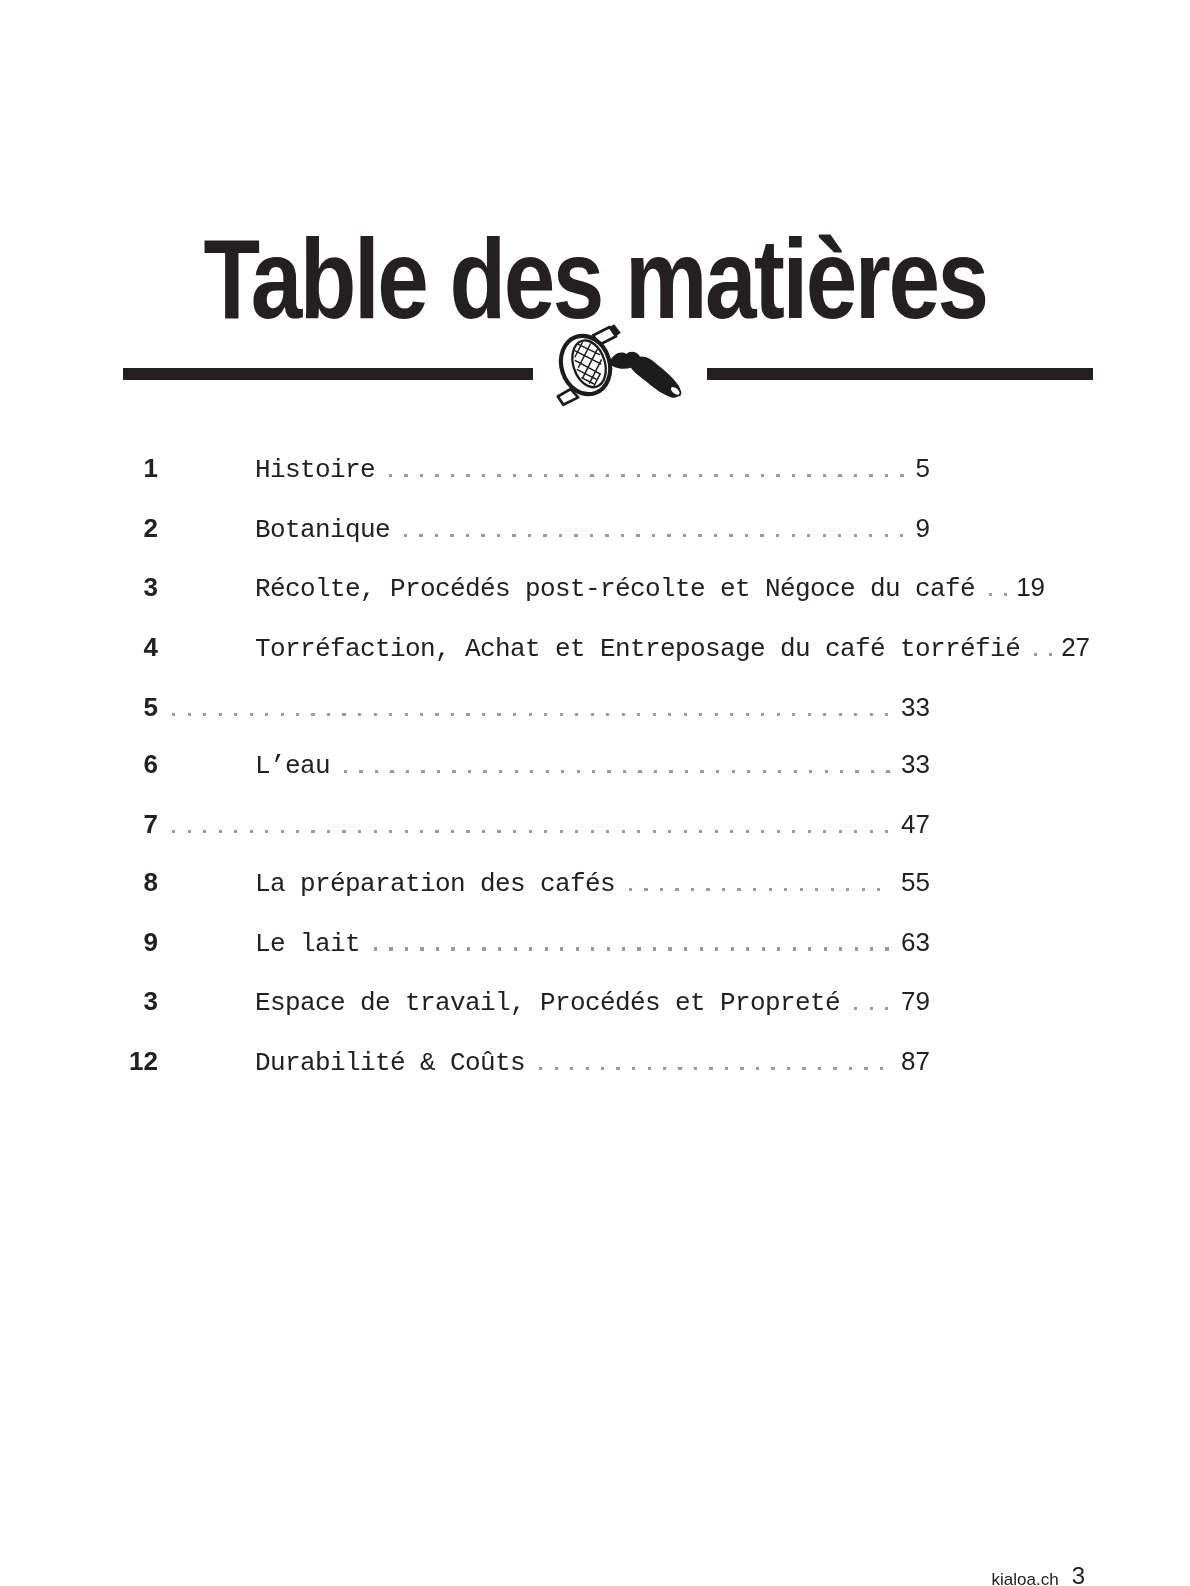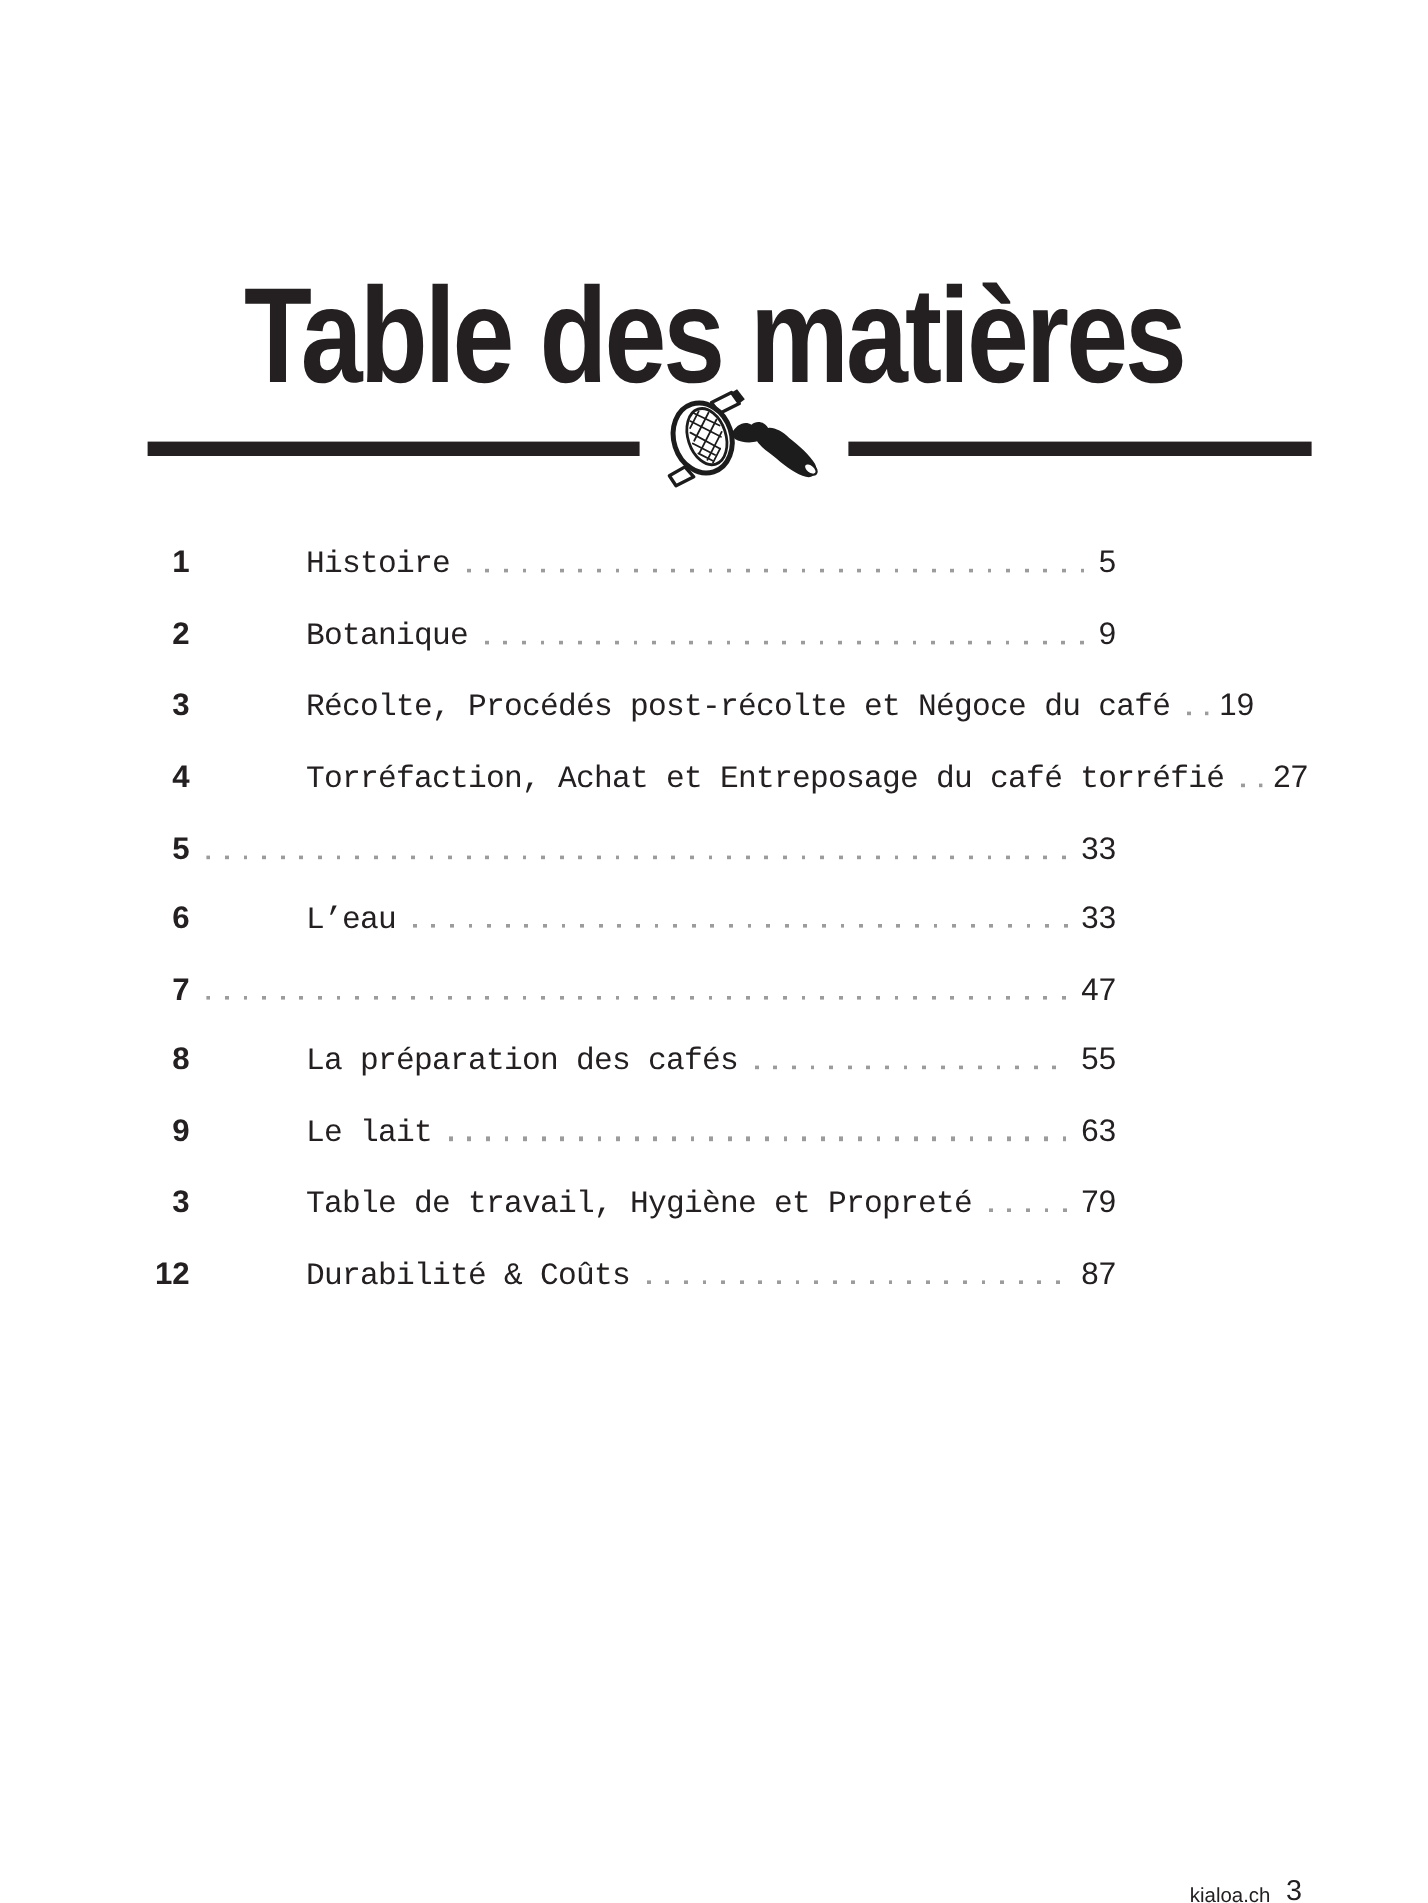--- a/index.html
+++ b/index.html
@@ -206,21 +206,21 @@
     <div class="toc-row">
       <span class="toc-num">9</span>
       <span class="toc-title">Le lait</span>
       <div class="toc-leader"></div>
       <span class="toc-page">63</span>
     </div>
 
 
     <div class="toc-row">
       <span class="toc-num">3</span>
-      <span class="toc-title">Table de travail, Hygiène et Propreté</span>
+      <span class="toc-title">Espace de travail, Procédés et Propreté</span>
       <div class="toc-leader"></div>
       <span class="toc-page">79</span>
     </div>
 
     <div class="toc-row">
       <span class="toc-num">12</span>
       <span class="toc-title">Durabilité &amp; Coûts</span>
       <div class="toc-leader"></div>
       <span class="toc-page">87</span>
     </div>

